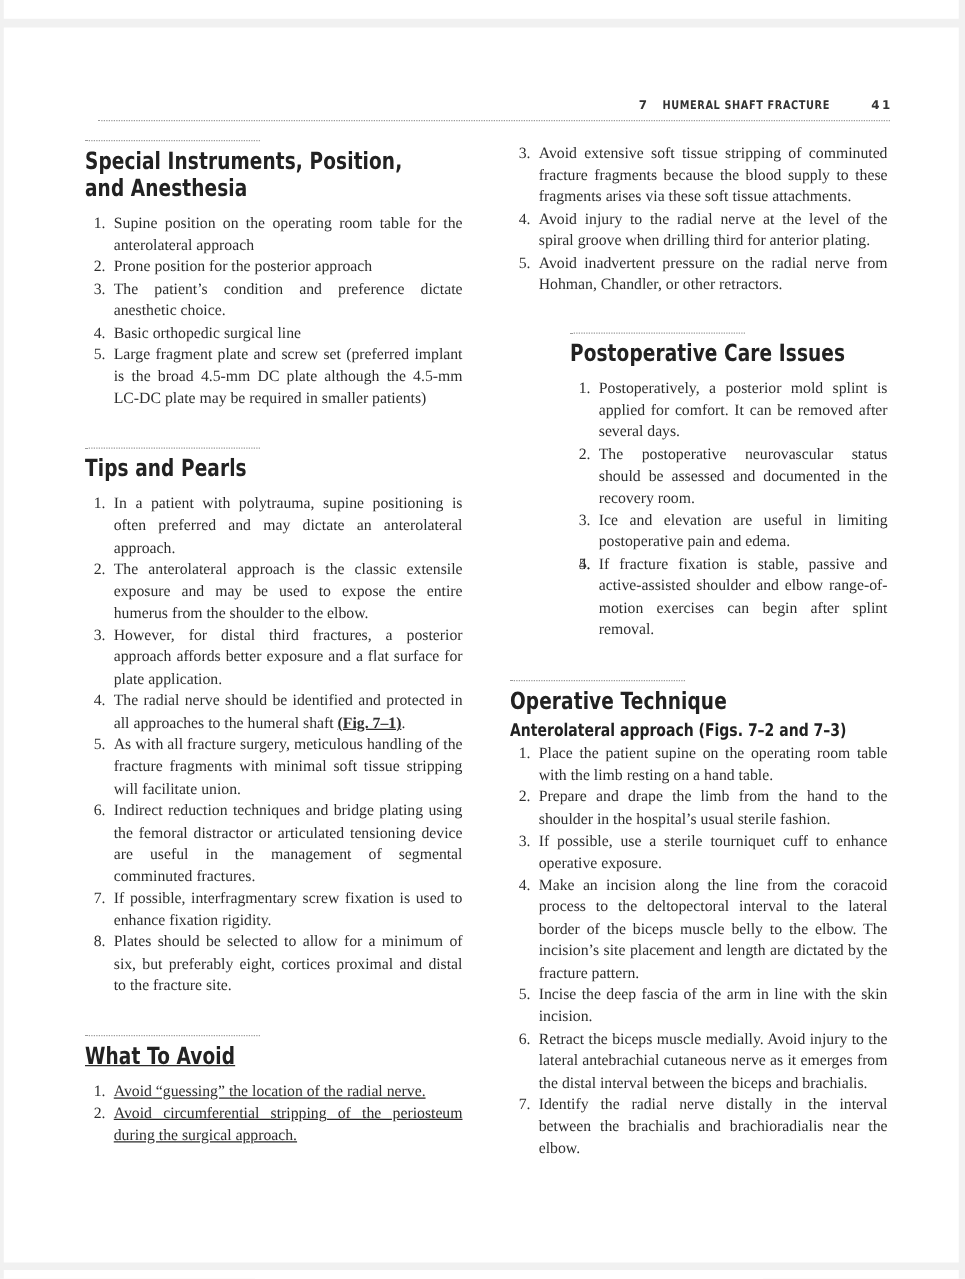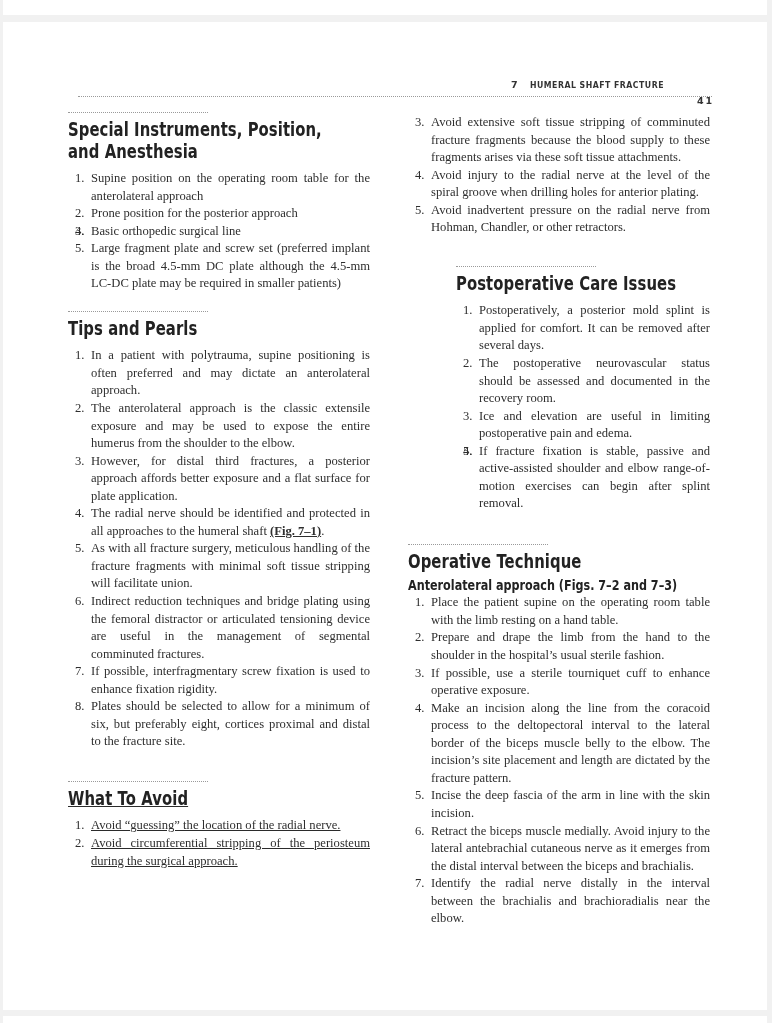--- a/index.html
+++ b/index.html
@@ -23,21 +23,21 @@
     background: #ffffff;
   }
   .running-head {
     position: absolute; top: 79px; left: 0; width: 772px; height: 16px;
     font-family: "DejaVu Sans", "Liberation Sans", sans-serif;
     font-weight: bold; font-size: 9.5px; letter-spacing: 0.6px;
     color: #333;
   }
   .running-head .chapter-num { position: absolute; left: 511px; top: 0; }
   .running-head .chapter-title { position: absolute; left: 530px; top: 0; transform: scaleX(0.82); transform-origin: left top; }
-  .running-head .page-num { position: absolute; left: 697px; top: 16px; letter-spacing: 2px; }
+  .running-head .page-num { position: absolute; left: 697px; top: 0; letter-spacing: 2px; }
   .head-rule {
     position: absolute; top: 96px; left: 78px; width: 634px; height: 0;
     border-top: 1px dotted #9a9a9a;
   }
   .col { position: absolute; width: 302px; }
   .col-left { left: 68px; top: 112px; }
   .col-right { left: 408px; top: 114px; }
   .section { margin: 0; }
   .sec-rule {
     width: 140px; height: 0; border-top: 1px dotted #9a9a9a; margin: 0 0 6px 0;
@@ -83,27 +83,27 @@
 
 <div class="col col-left">
 
   <section class="section">
     <div class="sec-rule"></div>
     <h2>Special Instruments, Position,</h2>
     <h2>and Anesthesia</h2>
     <ol class="gap-after-head">
         <li><span class="num">1.</span><span>Supine position on the operating room table for the anterolateral approach</span></li>
         <li><span class="num">2.</span><span>Prone position for the posterior approach</span></li>
-        <li><span class="num">3.</span></li>
+        <li><span class="num">3.</span><span>The patient’s condition and preference dictate anesthetic choice.</span></li>
         <li><span class="num">4.</span><span>Basic orthopedic surgical line</span></li>
         <li><span class="num">5.</span><span>Large fragment plate and screw set (preferred implant is the broad 4.5-mm DC plate although the 4.5-mm LC-DC plate may be required in smaller patients)</span></li>
       </ol>
   </section>
 
-  <section class="section" style="margin-top:18px;">
+  <section class="section" style="margin-top:30px;">
     <div class="sec-rule"></div>
     <h2>Tips and Pearls</h2>
     <ol class="gap-after-head">
         <li><span class="num">1.</span><span>In a patient with polytrauma, supine positioning is often preferred and may dictate an anterolateral approach.</span></li>
         <li><span class="num">2.</span><span>The anterolateral approach is the classic extensile exposure and may be used to expose the entire humerus from the shoulder to the elbow.</span></li>
         <li><span class="num">3.</span><span>However, for distal third fractures, a posterior approach affords better exposure and a flat surface for plate application.</span></li>
         <li><span class="num">4.</span><span>The radial nerve should be identified and protected in all approaches to the humeral shaft </span><span class="bold">(Fig. 7–1)</span>.</li>
         <li><span class="num">5.</span><span>As with all fracture surgery, meticulous handling of the fracture fragments with minimal soft tissue stripping will facilitate union.</span></li>
         <li><span class="num">6.</span><span>Indirect reduction techniques and bridge plating using the femoral distractor or articulated tensioning device are useful in the management of segmental comminuted fractures.</span></li>
         <li><span class="num">7.</span><span>If possible, interfragmentary screw fixation is used to enhance fixation rigidity.</span></li>
@@ -119,21 +119,21 @@
         <li><span class="num">2.</span><span>Avoid circumferential stripping of the periosteum during the surgical approach.</span></li>
       </ol>
   </section>
 </div>
 
 <div class="col col-right">
 
   <section class="section">
     <ol>
         <li><span class="num">3.</span><span>Avoid extensive soft tissue stripping of comminuted fracture fragments because the blood supply to these fragments arises via these soft tissue attachments.</span></li>
-        <li><span class="num">4.</span><span>Avoid injury to the radial nerve at the level of the spiral groove when drilling holes for anterior plating.</span></li>
+        <li><span class="num">4.</span><span>Avoid injury to the radial nerve at the level of the spiral groove when drilling third for anterior plating.</span></li>
         <li><span class="num">5.</span><span>Avoid inadvertent pressure on the radial nerve from Hohman, Chandler, or other retractors.</span></li>
       </ol>
   </section>
 
   <section class="section" style="margin-top:29px;margin-left:48px;">
     <div class="sec-rule"></div>
     <h2>Postoperative Care Issues</h2>
     <ol class="gap-after-head">
         <li><span class="num">1.</span><span>Postoperatively, a posterior mold splint is applied for comfort. It can be removed after several days.</span></li>
         <li><span class="num">2.</span><span>The postoperative neurovascular status should be assessed and documented in the recovery room.</span></li>

